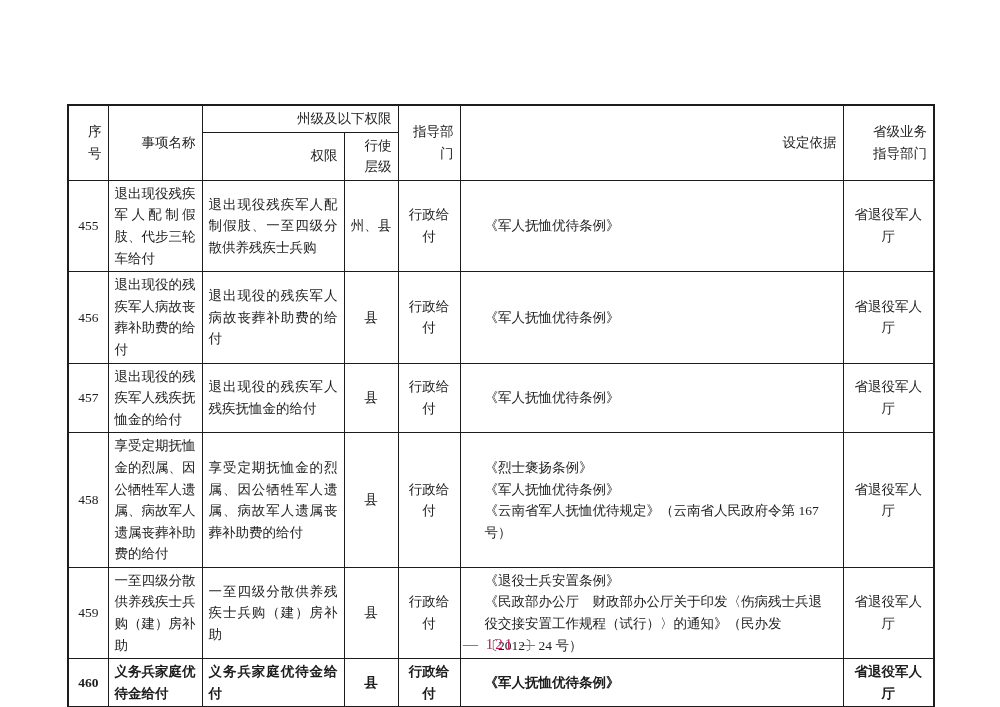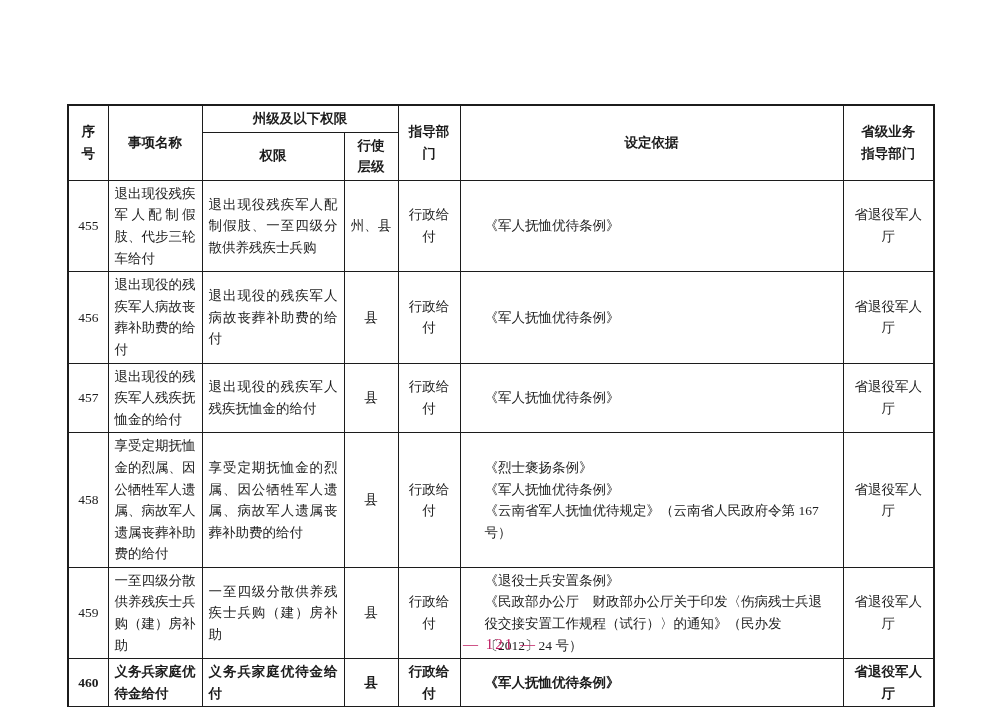--- a/index.html
+++ b/index.html
@@ -28,22 +28,22 @@
   .approval-table th,
   .approval-table td {
     border: 1px solid #1c1c1c;
     font-size: 13.5px;
     line-height: 1.6;
     padding: 2px 6px;
     vertical-align: middle;
     overflow: hidden;
   }
   .approval-table th {
-    font-weight: bold;
-    text-align: center;
+    font-weight: normal;
+    text-align: right;
     white-space: pre-line;
   }
   
   col.c-no    { width: 40px; }
   col.c-name  { width: 94px; }
   col.c-auth  { width: 142px; }
   col.c-level { width: 54px; }
   col.c-type  { width: 62px; }
   col.c-basis { width: 383px; }
   col.c-dept  { width: 91px; }

